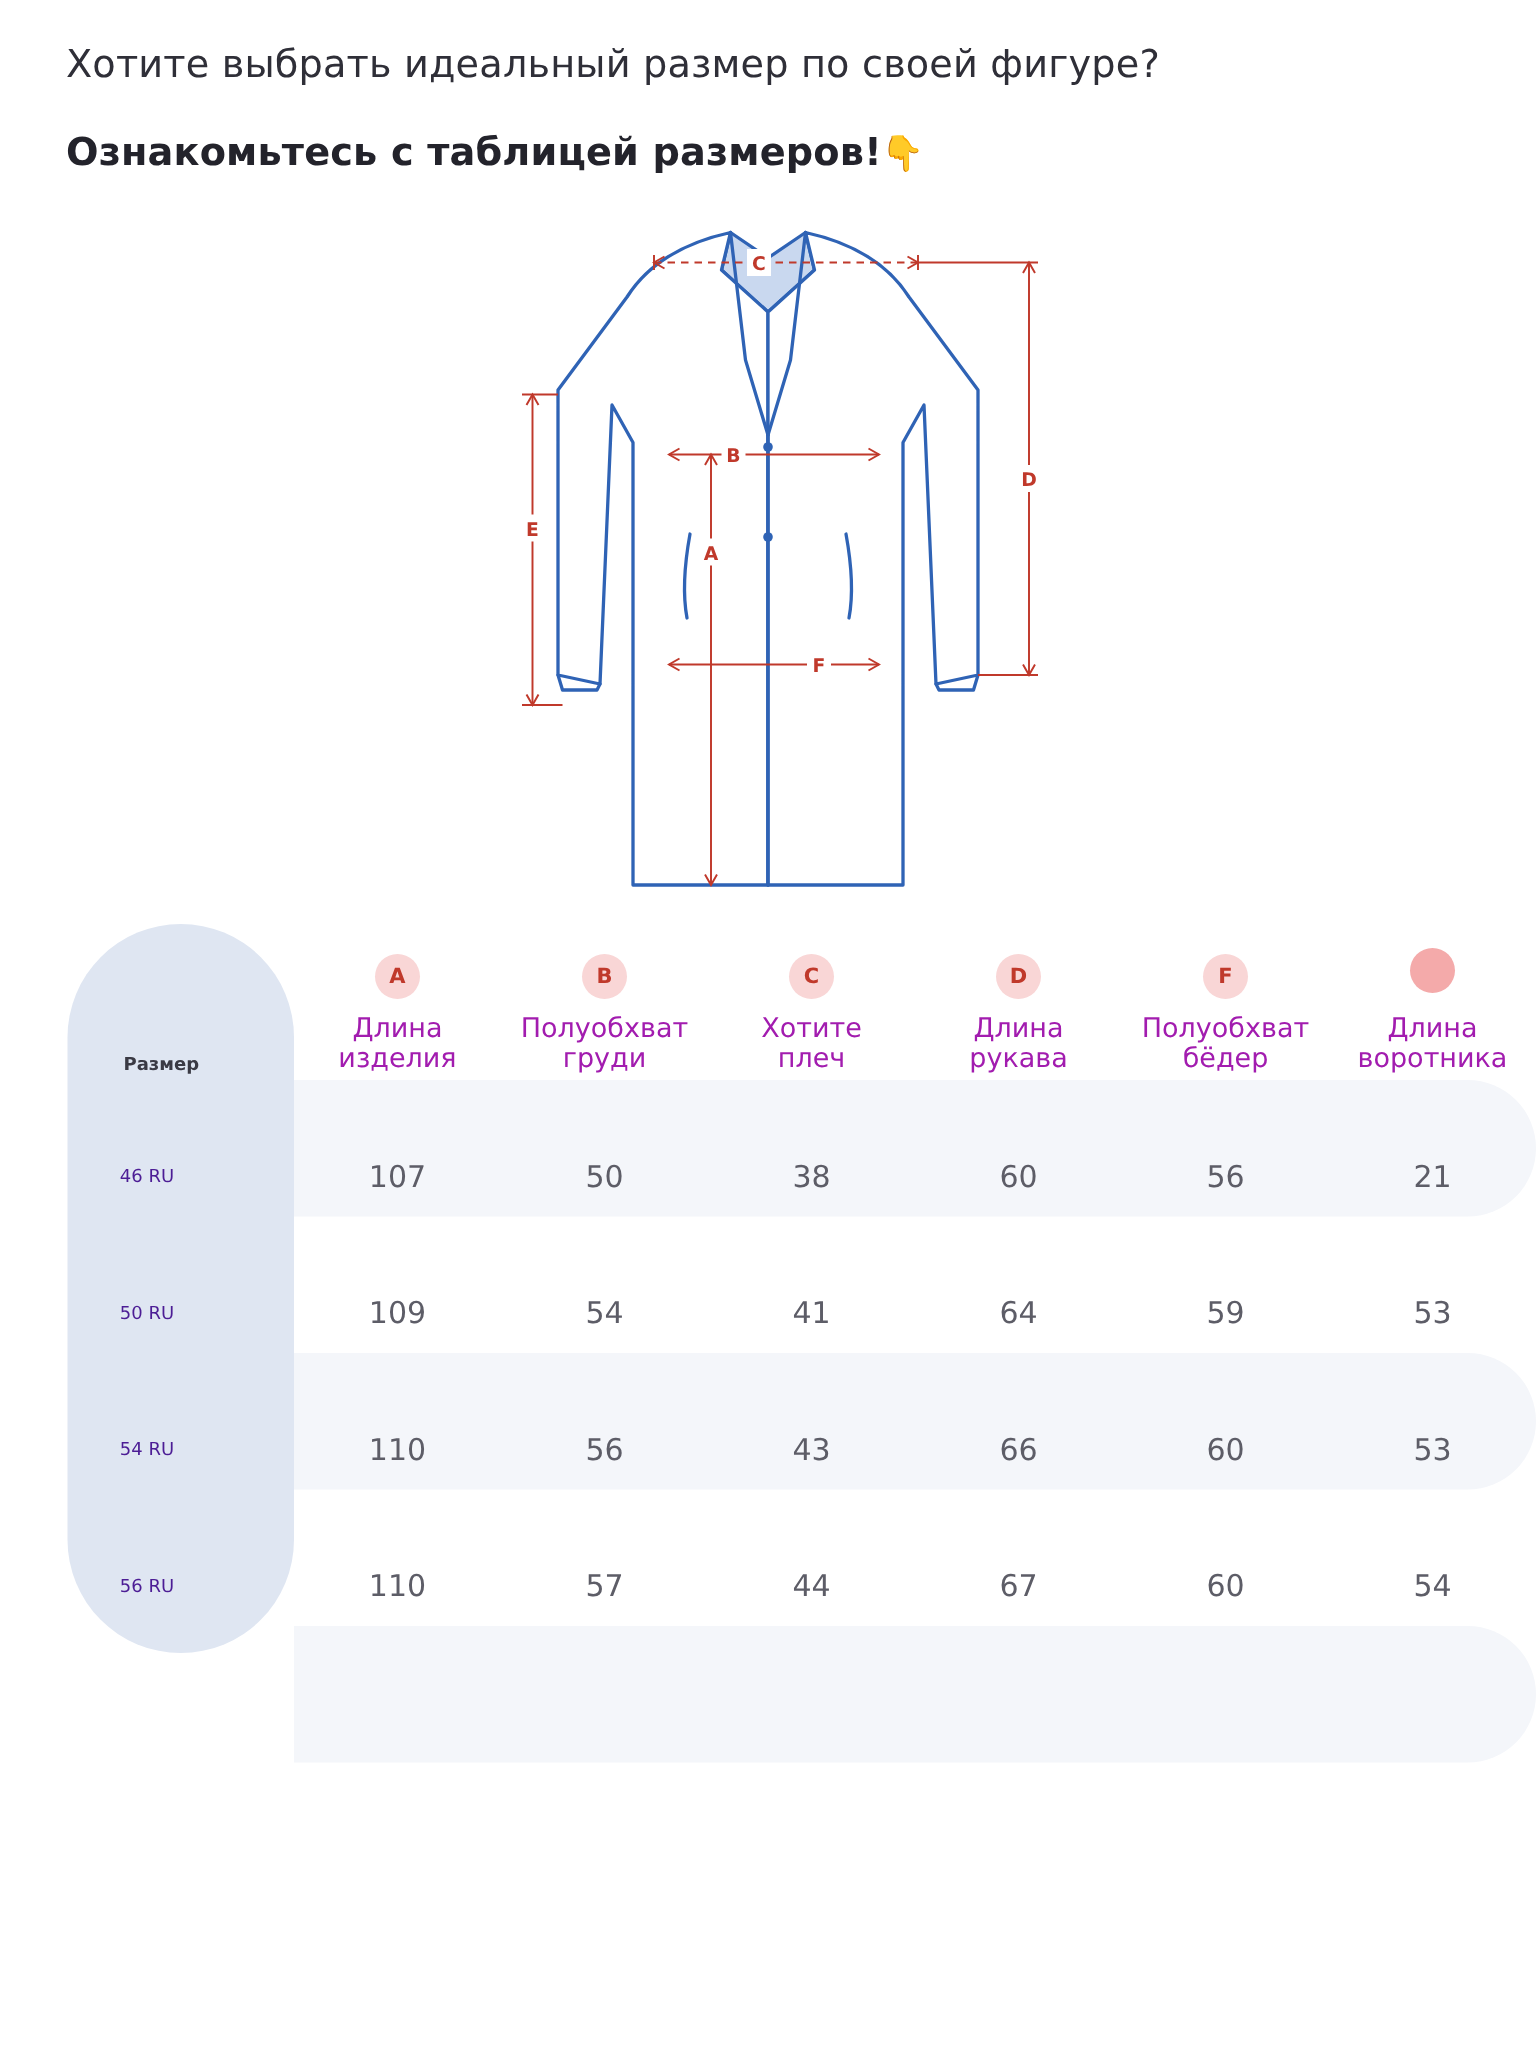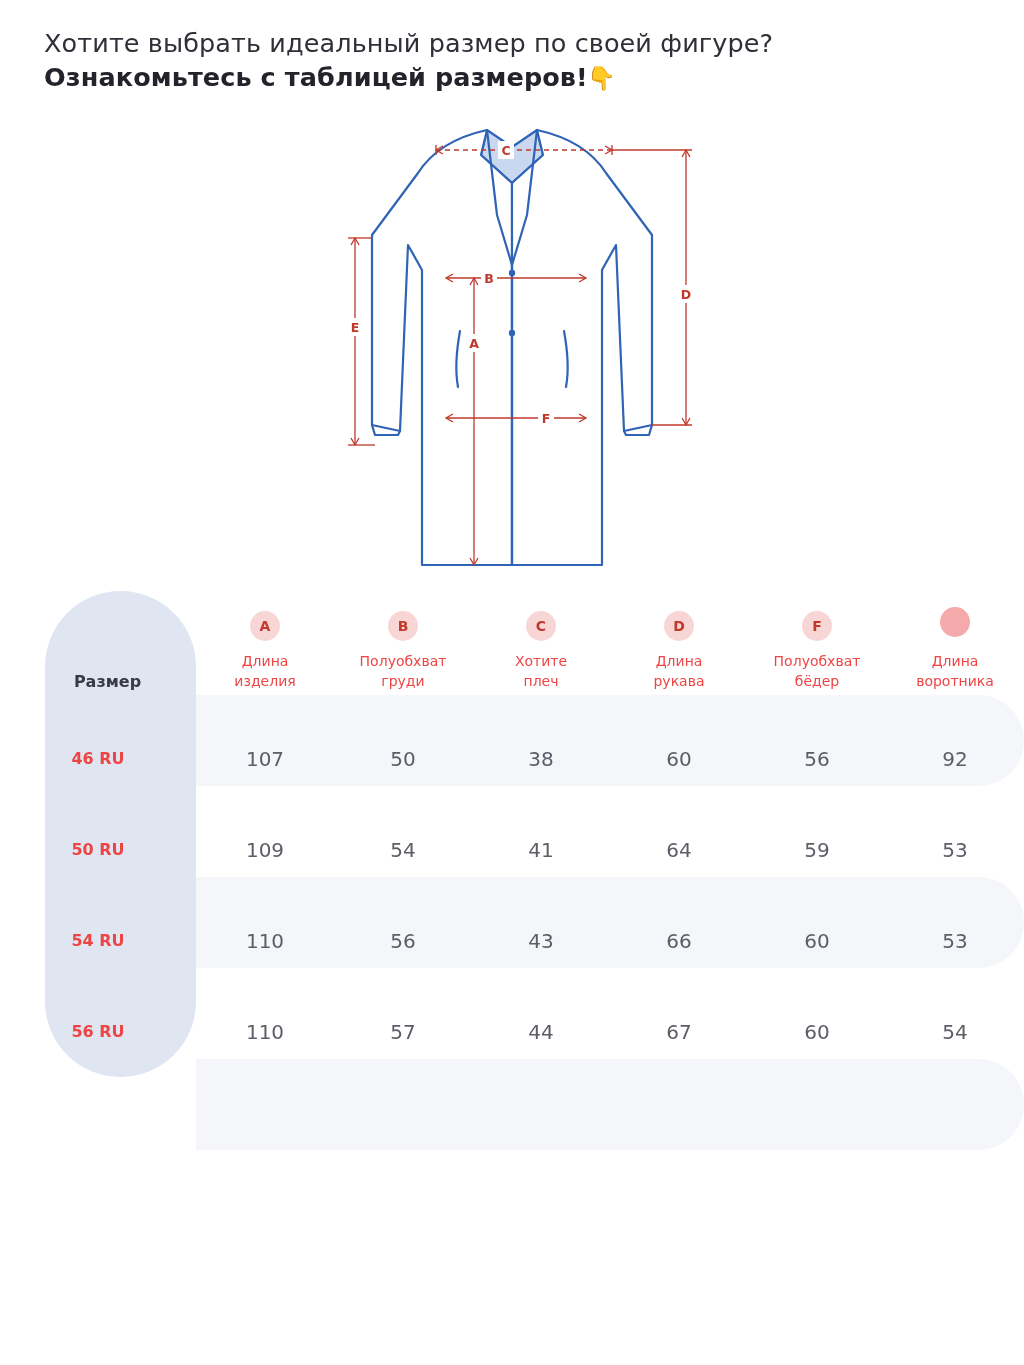--- a/index.html
+++ b/index.html
@@ -26,20 +26,21 @@
     color: #2f2f38;
     font-weight: 400;
     letter-spacing: 0.1px;
   }
   .heading .line2 {
     font-size: 25.5px;
     line-height: 34px;
     color: #23232b;
     font-weight: 700;
     letter-spacing: 0.1px;
+    margin-top: 25px;
   }
   .heading .line2 .emoji {
     font-weight: 400;
     font-size: 23px;
   }
 
   
   .illustration {
     position: relative;
     width: 1024px;
@@ -85,28 +86,28 @@
     line-height: 30px;
     display: inline-block;
     margin-bottom: 10px;
     text-align: center;
   }
   .badge.blank {
     background: #f4aaaa;
     color: transparent;
   }
   .col-label {
-    font-size: 14px;
+    font-size: 18px;
     line-height: 20px;
-    color: #ef4444;
+    color: #a21caf;
     font-weight: 400;
   }
 
   .corner-label {
-    font-size: 16px;
+    font-size: 12px;
     font-weight: 700;
     color: #3a3a44;
     text-align: center;
     padding-bottom: 22px;
     padding-left: 19px;
   }
 
   
   .size-col-bg {
     position: absolute;
@@ -125,23 +126,23 @@
 
   tbody td {
     height: 91px;
     font-size: 20px;
     color: #5d5d67;
     text-align: center;
     vertical-align: middle;
     padding: 0;
   }
   tbody td.size-cell {
-    font-size: 16px;
-    font-weight: 700;
-    color: #ef4444;
+    font-size: 12px;
+    font-weight: 400;
+    color: #4c1d95;
   }
   
   .row-stripe {
     position: absolute;
     left: 196px;
     width: 828px;
     height: 91px;
     background: #f4f6fa;
     border-top-right-radius: 46px;
     border-bottom-right-radius: 46px;
@@ -308,21 +309,21 @@
       </tr>
     </thead>
     <tbody>
       <tr>
         <td class="size-cell">46 RU</td>
         <td class="data-cell data-cell-first">107</td>
         <td class="data-cell">50</td>
         <td class="data-cell">38</td>
         <td class="data-cell">60</td>
         <td class="data-cell">56</td>
-        <td class="data-cell">92</td>
+        <td class="data-cell">21</td>
       </tr>
       <tr>
         <td class="size-cell">50 RU</td>
         <td class="data-cell">109</td>
         <td class="data-cell">54</td>
         <td class="data-cell">41</td>
         <td class="data-cell">64</td>
         <td class="data-cell">59</td>
         <td class="data-cell">53</td>
       </tr>

